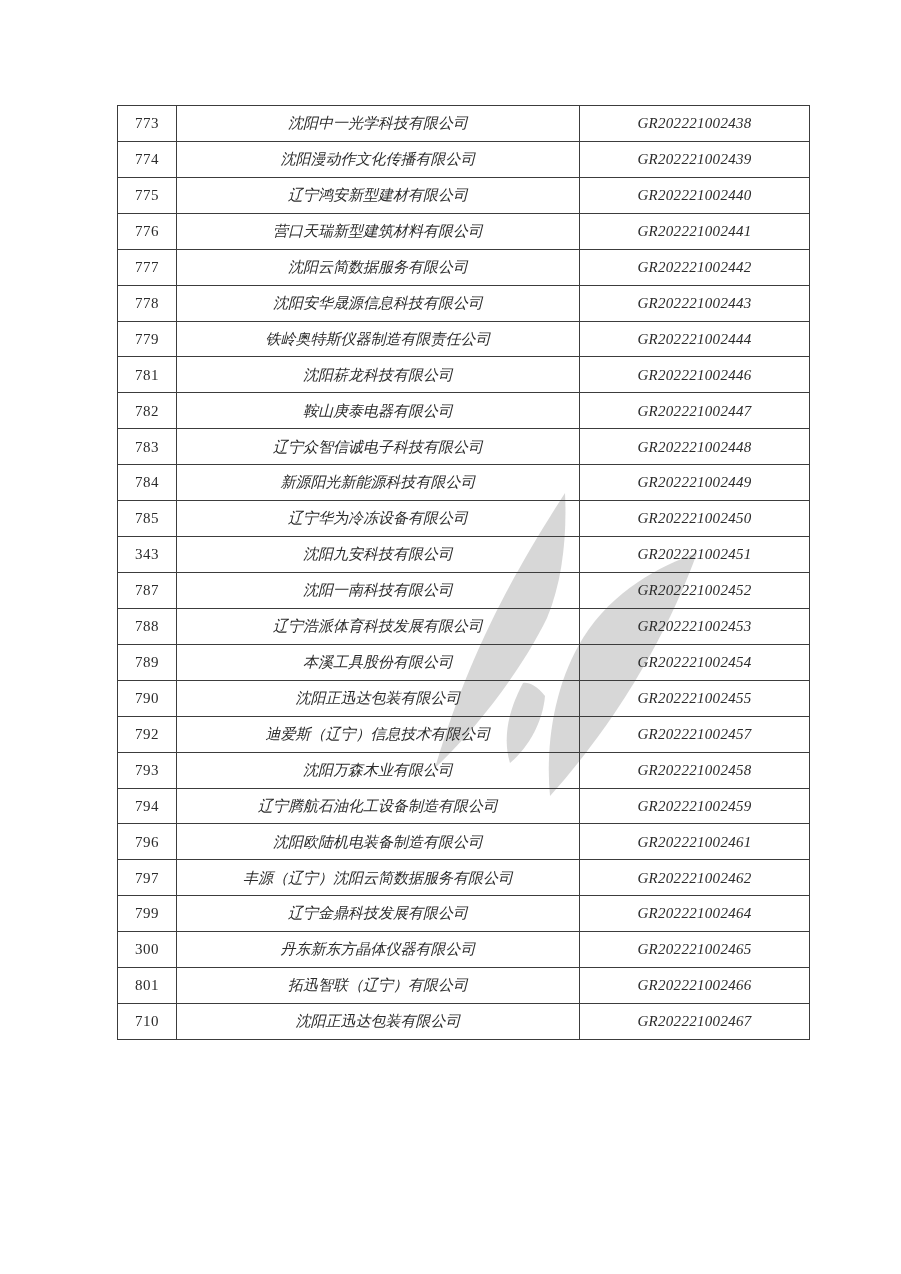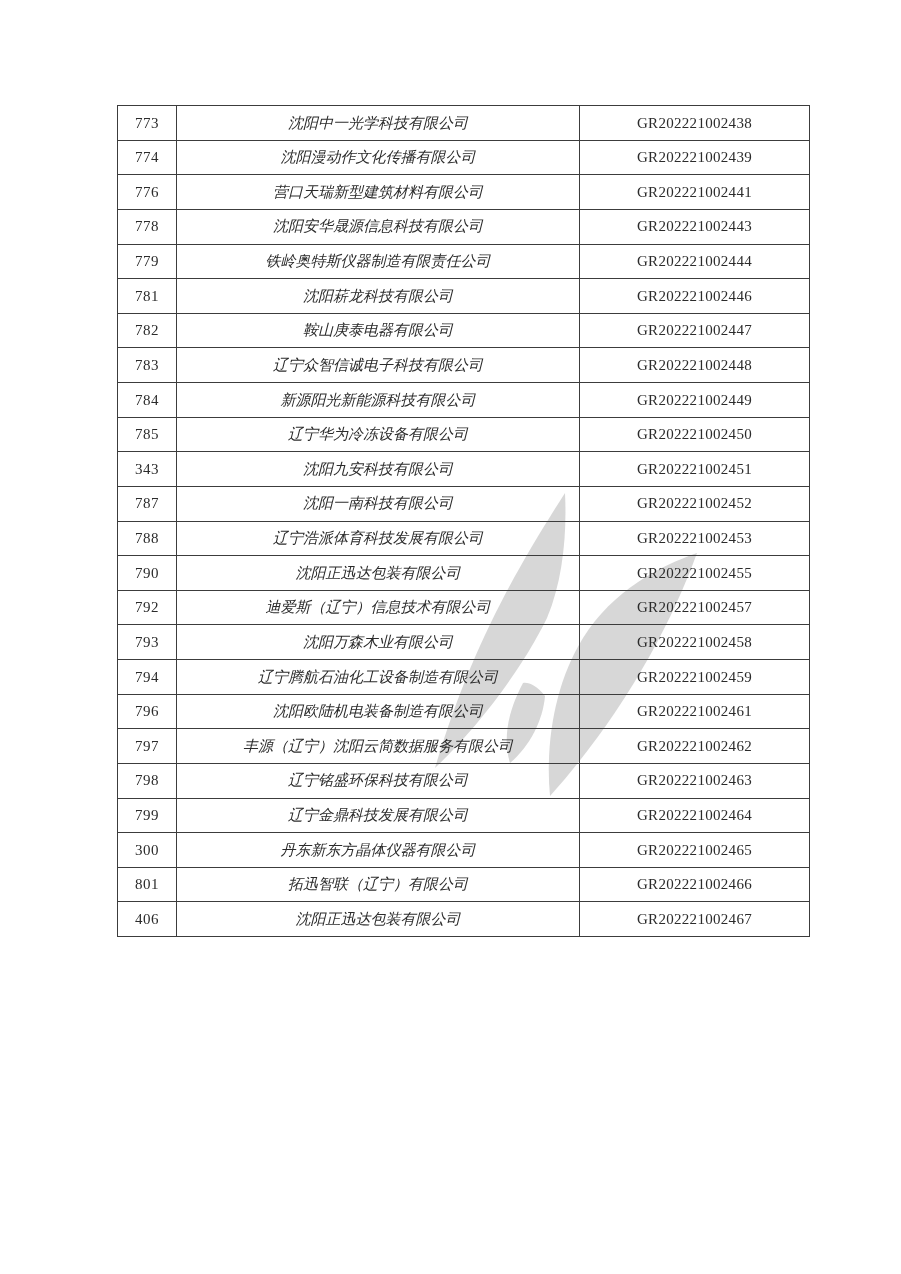--- a/index.html
+++ b/index.html
@@ -6,35 +6,35 @@
   body{
     width:901px;height:1274px;position:relative;overflow:hidden;
     font-family:"Liberation Serif","DejaVu Serif",serif;
     color:#2b2b2b;
   }
   .watermark{
     position:absolute;left:415px;top:468px;width:300px;height:330px;
     z-index:0;pointer-events:none;
   }
   .cert-table-wrap{
-    position:absolute;left:117px;top:105px;width:669px;height:832px;z-index:1;
+    position:absolute;left:117px;top:105px;width:669px;height:935px;z-index:1;
   }
   table.cert-table{
     width:100%;height:100%;border-collapse:collapse;table-layout:fixed;
     background:transparent;
   }
   table.cert-table td{
     border:1px solid #3c3c3c;
     text-align:center;vertical-align:middle;
     font-size:15px;line-height:1.1;
     padding:0 4px;overflow:hidden;white-space:nowrap;
   }
   td.col-seq{width:50px;letter-spacing:0.5px;}
   td.col-name{width:394px;font-family:"Liberation Serif","DejaVu Serif",serif;font-style:italic;}
-  td.col-code{width:221px;font-size:15.5px;letter-spacing:0.3px;}
+  td.col-code{width:221px;font-size:15.5px;letter-spacing:0.3px;font-style:italic;}
 </style>
 </head>
 <body>
 
 <svg class="watermark" viewBox="0 0 300 330" xmlns="http://www.w3.org/2000/svg" aria-hidden="true">
   <g fill="#d7d7d7">
     <path d="M150,25 C105,95 55,180 20,300 C60,262 105,205 132,150 C148,112 152,65 150,25 Z"></path>
     <path d="M282,85 C255,160 205,250 135,328 C130,275 140,215 168,170 C198,122 245,98 282,85 Z"></path>
     <path d="M108,215 C92,245 88,272 95,295 C115,278 128,252 130,228 C122,218 114,214 108,215 Z"></path>
   </g>
@@ -47,23 +47,33 @@
           <td class="col-seq">773</td>
           <td class="col-name">沈阳中一光学科技有限公司</td>
           <td class="col-code">GR202221002438</td>
         </tr>
         <tr>
           <td class="col-seq">774</td>
           <td class="col-name">沈阳漫动作文化传播有限公司</td>
           <td class="col-code">GR202221002439</td>
         </tr>
         <tr>
+          <td class="col-seq">775</td>
+          <td class="col-name">辽宁鸿安新型建材有限公司</td>
+          <td class="col-code">GR202221002440</td>
+        </tr>
+        <tr>
           <td class="col-seq">776</td>
           <td class="col-name">营口天瑞新型建筑材料有限公司</td>
           <td class="col-code">GR202221002441</td>
+        </tr>
+        <tr>
+          <td class="col-seq">777</td>
+          <td class="col-name">沈阳云简数据服务有限公司</td>
+          <td class="col-code">GR202221002442</td>
         </tr>
         <tr>
           <td class="col-seq">778</td>
           <td class="col-name">沈阳安华晟源信息科技有限公司</td>
           <td class="col-code">GR202221002443</td>
         </tr>
         <tr>
           <td class="col-seq">779</td>
           <td class="col-name">铁岭奥特斯仪器制造有限责任公司</td>
           <td class="col-code">GR202221002444</td>
@@ -102,20 +112,25 @@
           <td class="col-seq">787</td>
           <td class="col-name">沈阳一南科技有限公司</td>
           <td class="col-code">GR202221002452</td>
         </tr>
         <tr>
           <td class="col-seq">788</td>
           <td class="col-name">辽宁浩派体育科技发展有限公司</td>
           <td class="col-code">GR202221002453</td>
         </tr>
         <tr>
+          <td class="col-seq">789</td>
+          <td class="col-name">本溪工具股份有限公司</td>
+          <td class="col-code">GR202221002454</td>
+        </tr>
+        <tr>
           <td class="col-seq">790</td>
           <td class="col-name">沈阳正迅达包装有限公司</td>
           <td class="col-code">GR202221002455</td>
         </tr>
         <tr>
           <td class="col-seq">792</td>
           <td class="col-name">迪爱斯（辽宁）信息技术有限公司</td>
           <td class="col-code">GR202221002457</td>
         </tr>
         <tr>
@@ -132,39 +147,34 @@
           <td class="col-seq">796</td>
           <td class="col-name">沈阳欧陆机电装备制造有限公司</td>
           <td class="col-code">GR202221002461</td>
         </tr>
         <tr>
           <td class="col-seq">797</td>
           <td class="col-name">丰源（辽宁）沈阳云简数据服务有限公司</td>
           <td class="col-code">GR202221002462</td>
         </tr>
         <tr>
-          <td class="col-seq">798</td>
-          <td class="col-name">辽宁铭盛环保科技有限公司</td>
-          <td class="col-code">GR202221002463</td>
-        </tr>
-        <tr>
           <td class="col-seq">799</td>
           <td class="col-name">辽宁金鼎科技发展有限公司</td>
           <td class="col-code">GR202221002464</td>
         </tr>
         <tr>
           <td class="col-seq">300</td>
           <td class="col-name">丹东新东方晶体仪器有限公司</td>
           <td class="col-code">GR202221002465</td>
         </tr>
         <tr>
           <td class="col-seq">801</td>
           <td class="col-name">拓迅智联（辽宁）有限公司</td>
           <td class="col-code">GR202221002466</td>
         </tr>
         <tr>
-          <td class="col-seq">406</td>
+          <td class="col-seq">710</td>
           <td class="col-name">沈阳正迅达包装有限公司</td>
           <td class="col-code">GR202221002467</td>
         </tr>
       </tbody>
   </table>
 </div>
 
 </body></html>

